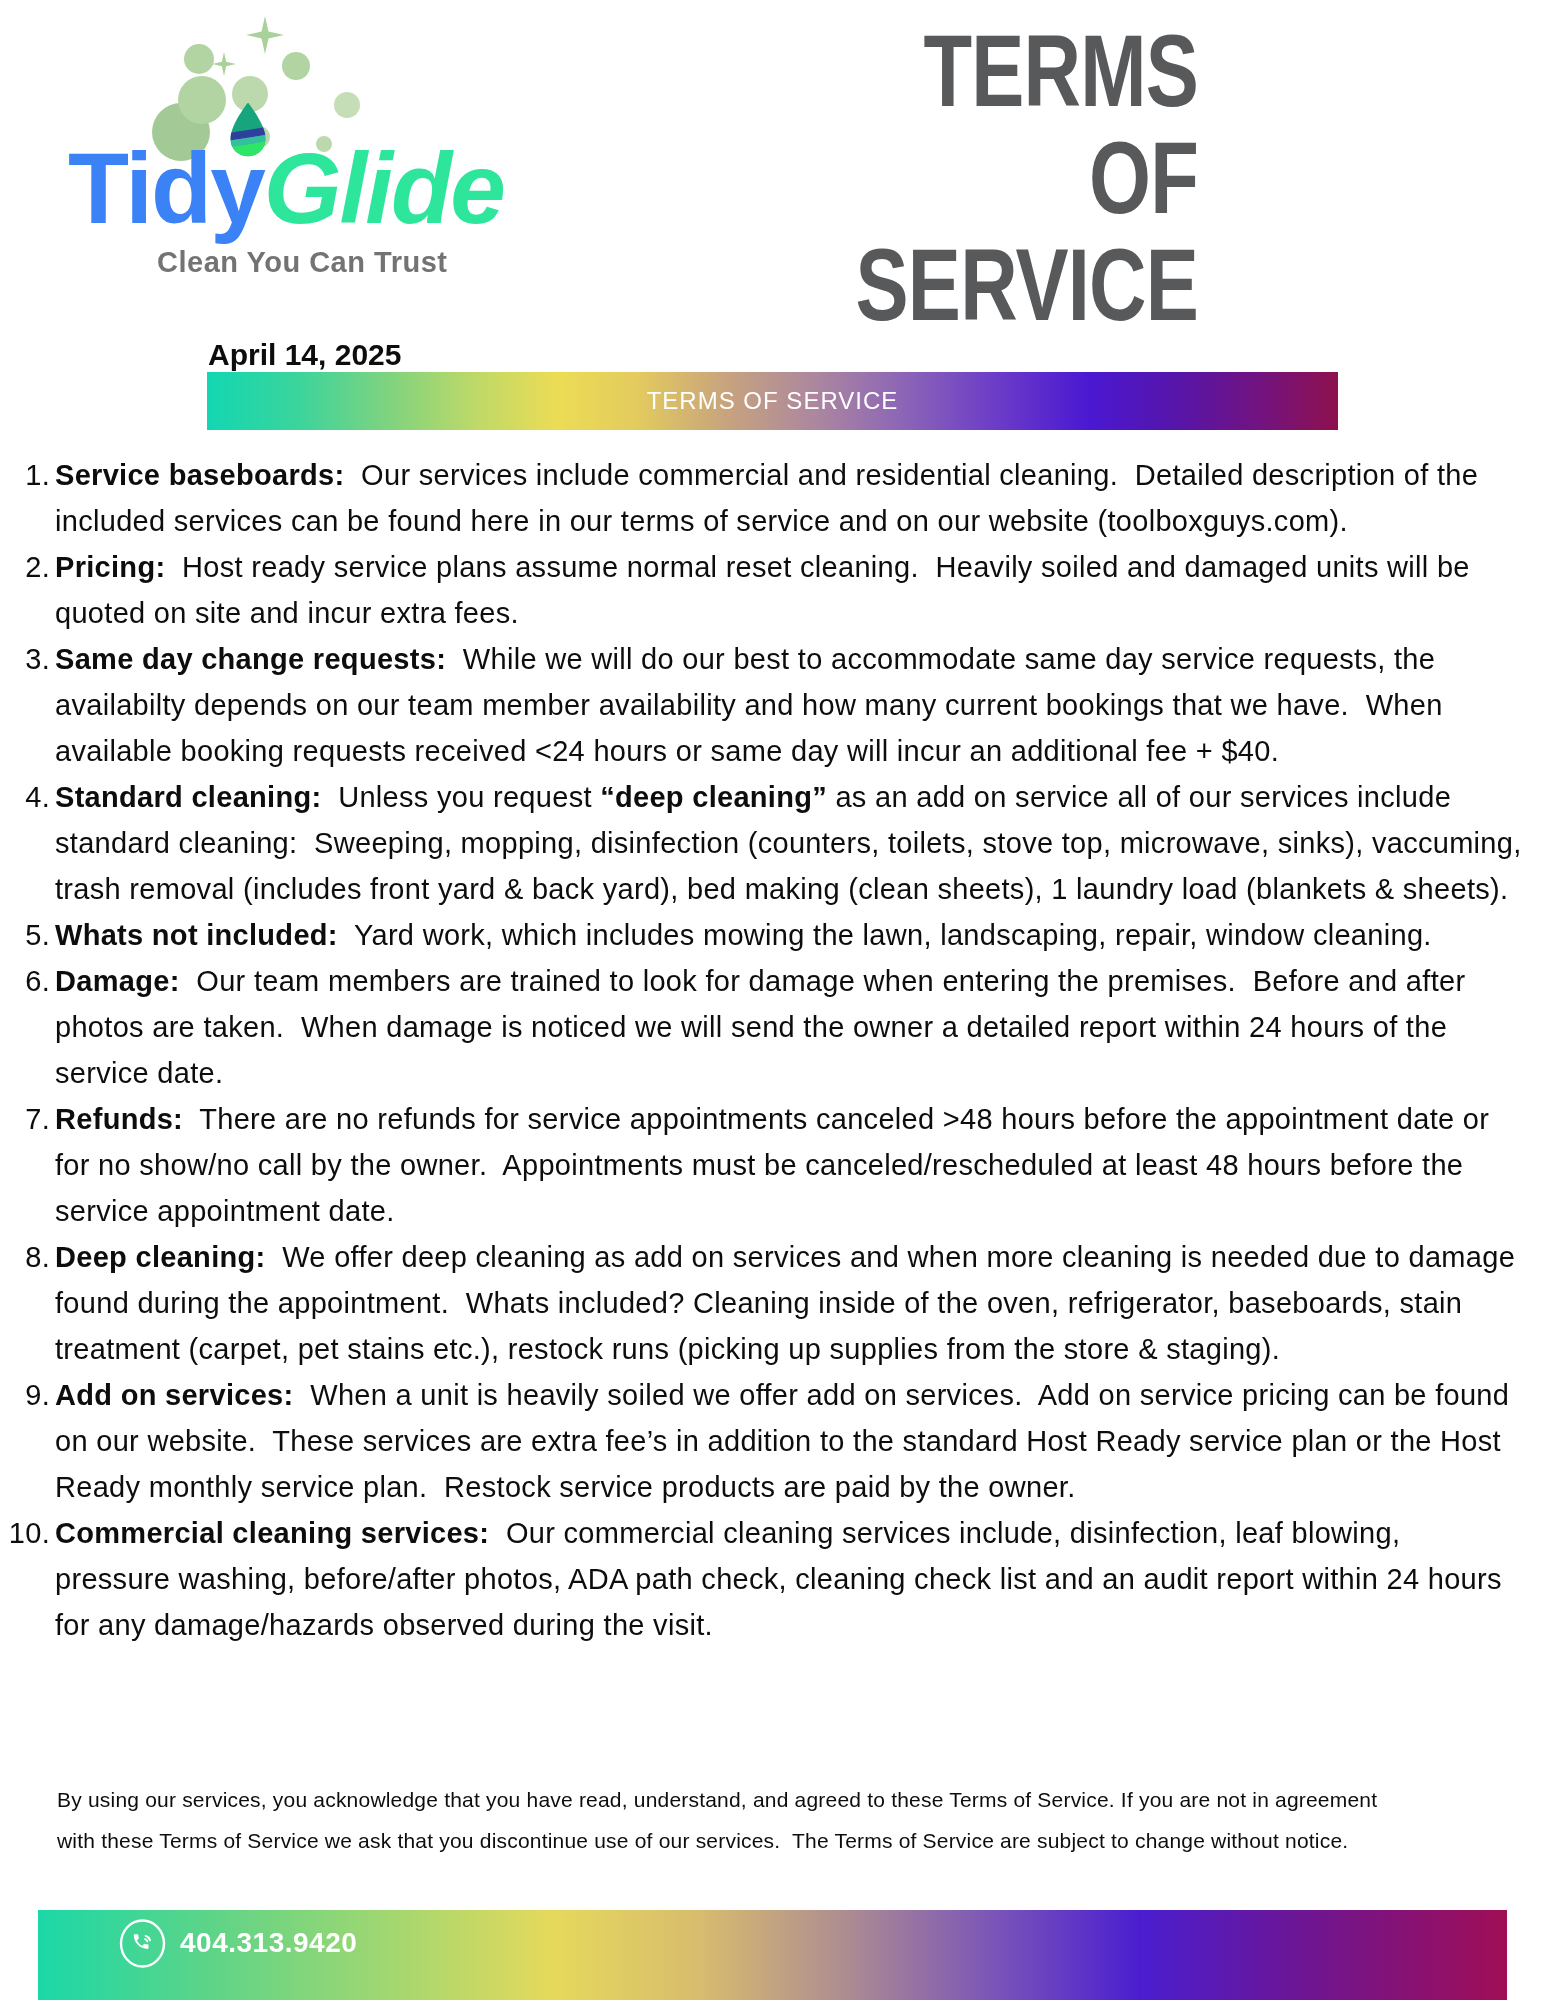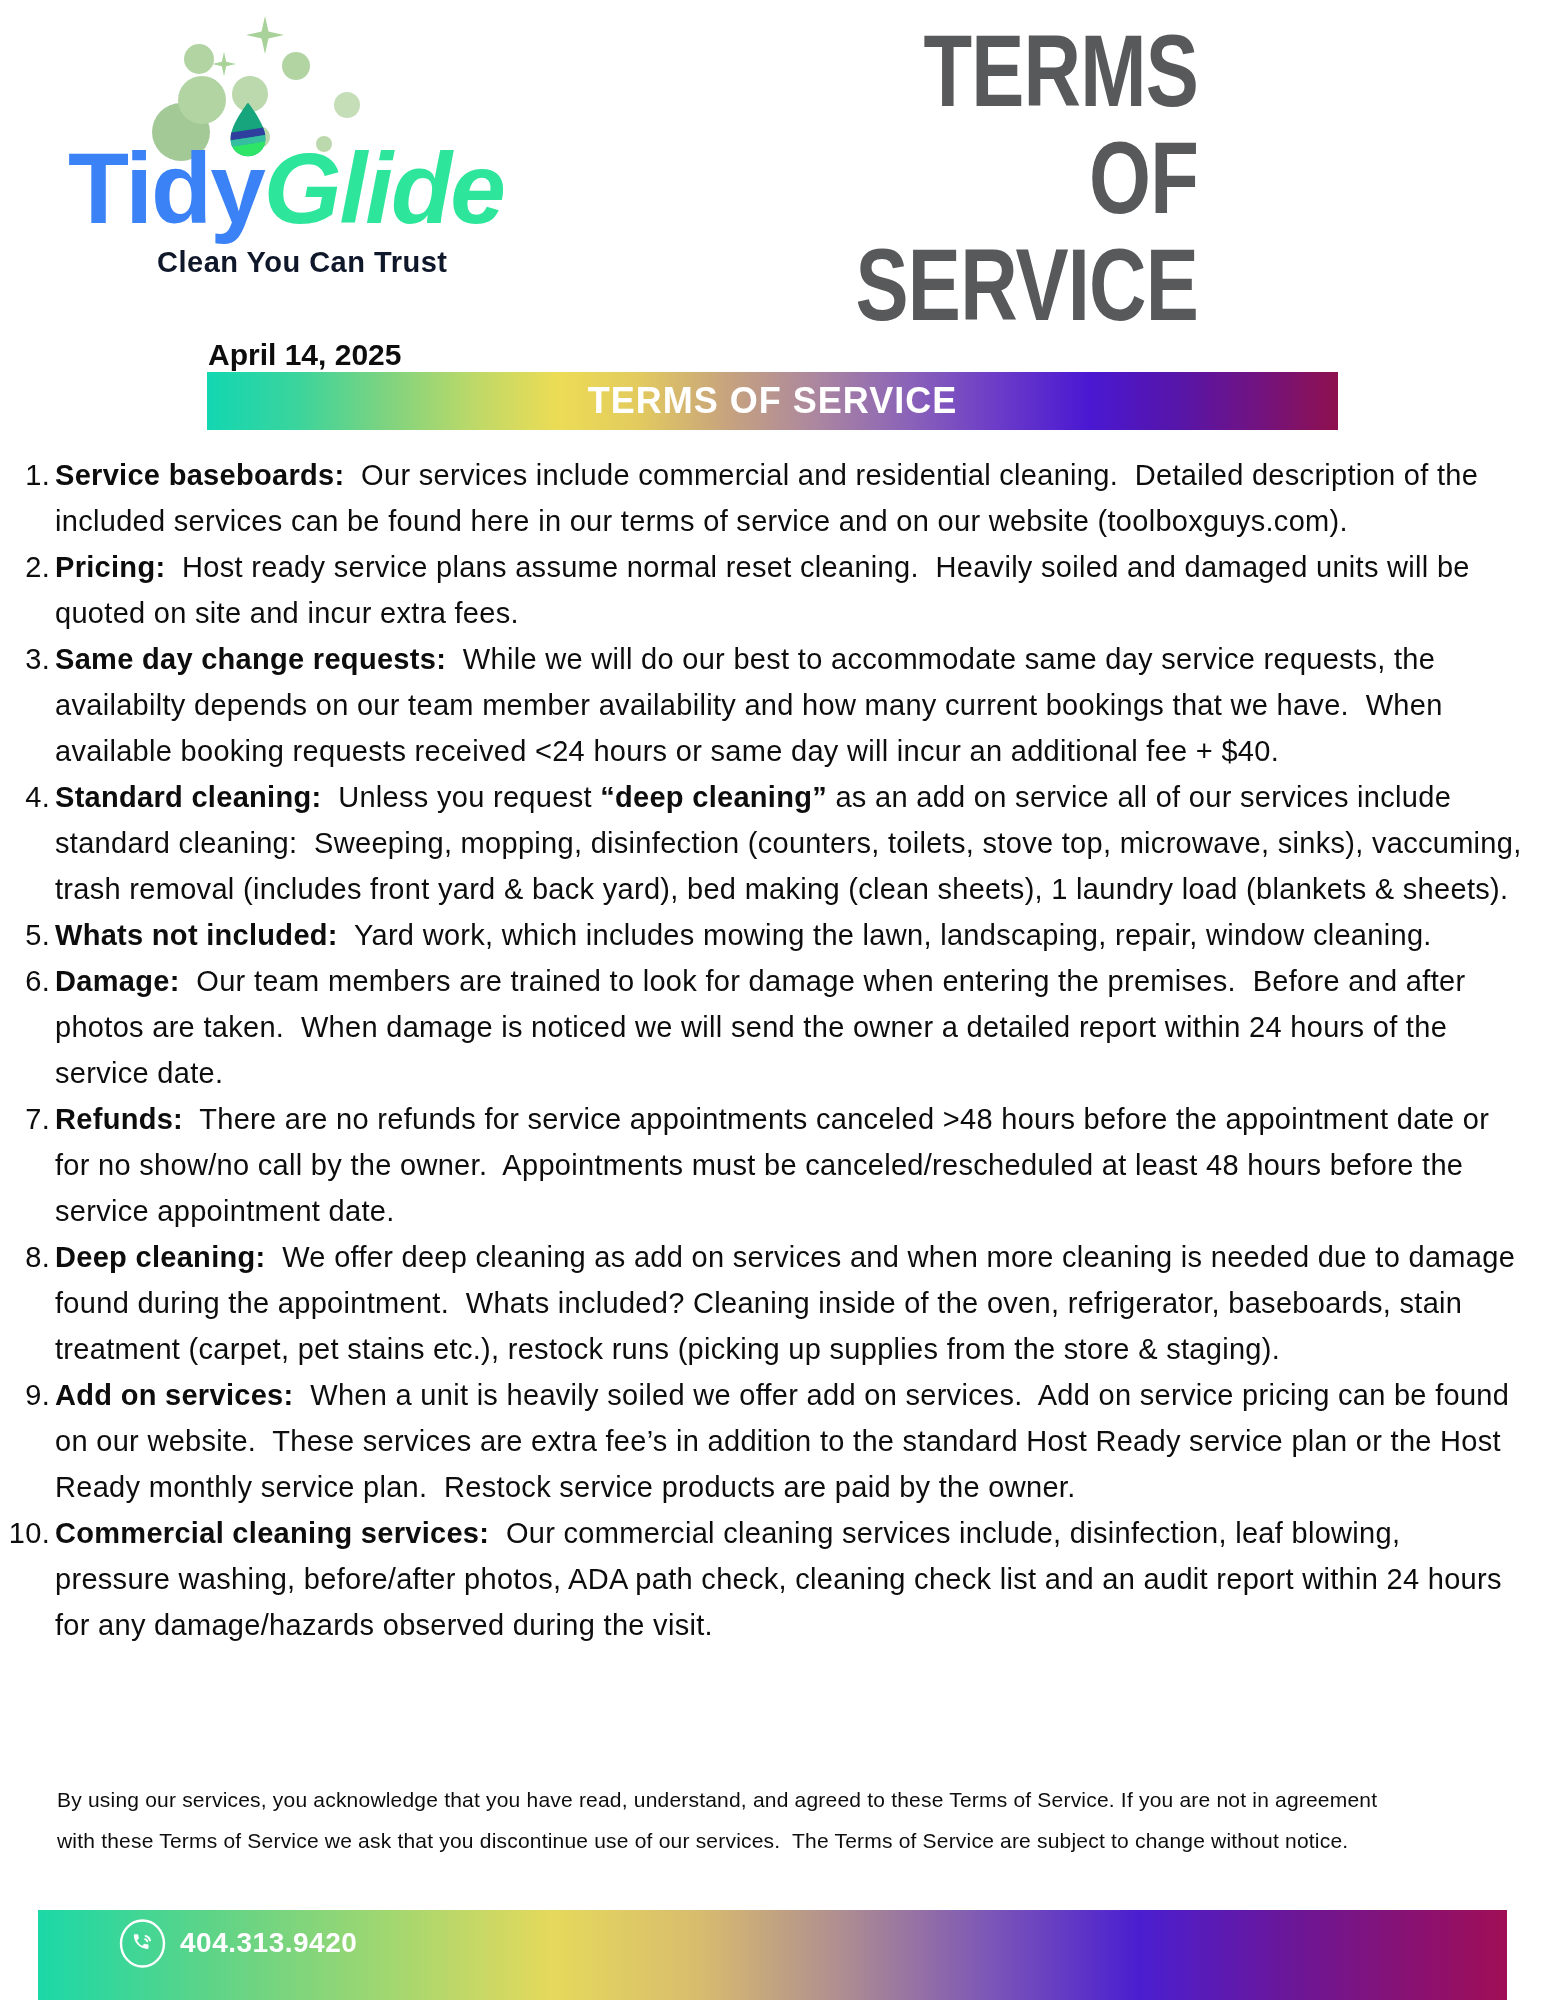--- a/index.html
+++ b/index.html
@@ -18,35 +18,35 @@
   .b8{left:316px;top:136px;width:16px;height:16px;background:#bcd9ae;}
   .sparkle{position:absolute;}
   .sp1{left:246px;top:16px;width:38px;height:38px;}
   .sp2{left:212px;top:52px;width:24px;height:24px;}
   .drop{position:absolute;left:226px;top:102px;width:44px;height:56px;}
   .brand-text{position:absolute;left:68px;top:138px;font-size:100px;line-height:100px;
               font-weight:bold;letter-spacing:-2px;white-space:nowrap;}
   .brand-tidy{color:#3b82f6;}
   .brand-glide{color:#2ee69b;font-style:italic;}
   .tagline{position:absolute;left:157px;top:246px;font-size:29px;font-weight:bold;
-           color:#0f172a;letter-spacing:0.5px;}
+           color:#737373;letter-spacing:0.5px;}
 
   
   .main-title{position:absolute;top:18px;right:347px;text-align:right;color:#58595b;
               font-size:102px;line-height:107px;font-weight:bold;letter-spacing:-1px;
               transform:scaleX(0.78);transform-origin:right top;}
 
   
   .doc-date{position:absolute;left:208px;top:338px;font-size:30px;font-weight:bold;color:#0d0d0d;}
   .banner{position:absolute;left:207px;top:372px;width:1131px;height:58px;
           display:flex;align-items:center;justify-content:center;
           background:linear-gradient(90deg,#12d7b2 0%,#3bd49c 8%,#7fd37f 16%,#c0d967 24%,
             #ecdc55 31%,#e3cb5e 38%,#c7a37e 46%,#ab86a0 54%,#8a63b8 62%,#6b3bc8 70%,
             #4a18d2 78%,#5715a8 86%,#721380 93%,#8e104e 100%);}
-  .banner span{color:#ffffff;font-size:36px;font-weight:bold;letter-spacing:1px;}
+  .banner span{color:#ffffff;font-size:24px;font-weight:normal;letter-spacing:1px;}
 
   
   .terms{position:absolute;left:0;top:452px;width:1523px;margin:0;padding:0;list-style:none;
          font-size:29px;line-height:46px;color:#0d0d0d;letter-spacing:0.3px;}
   .terms li{display:flex;align-items:flex-start;}
   .terms .num{flex:none;width:50px;text-align:right;padding-right:5px;}
   .terms .item-text{flex:1;white-space:pre-wrap;}
   .terms .b{font-weight:bold;}
 
   

